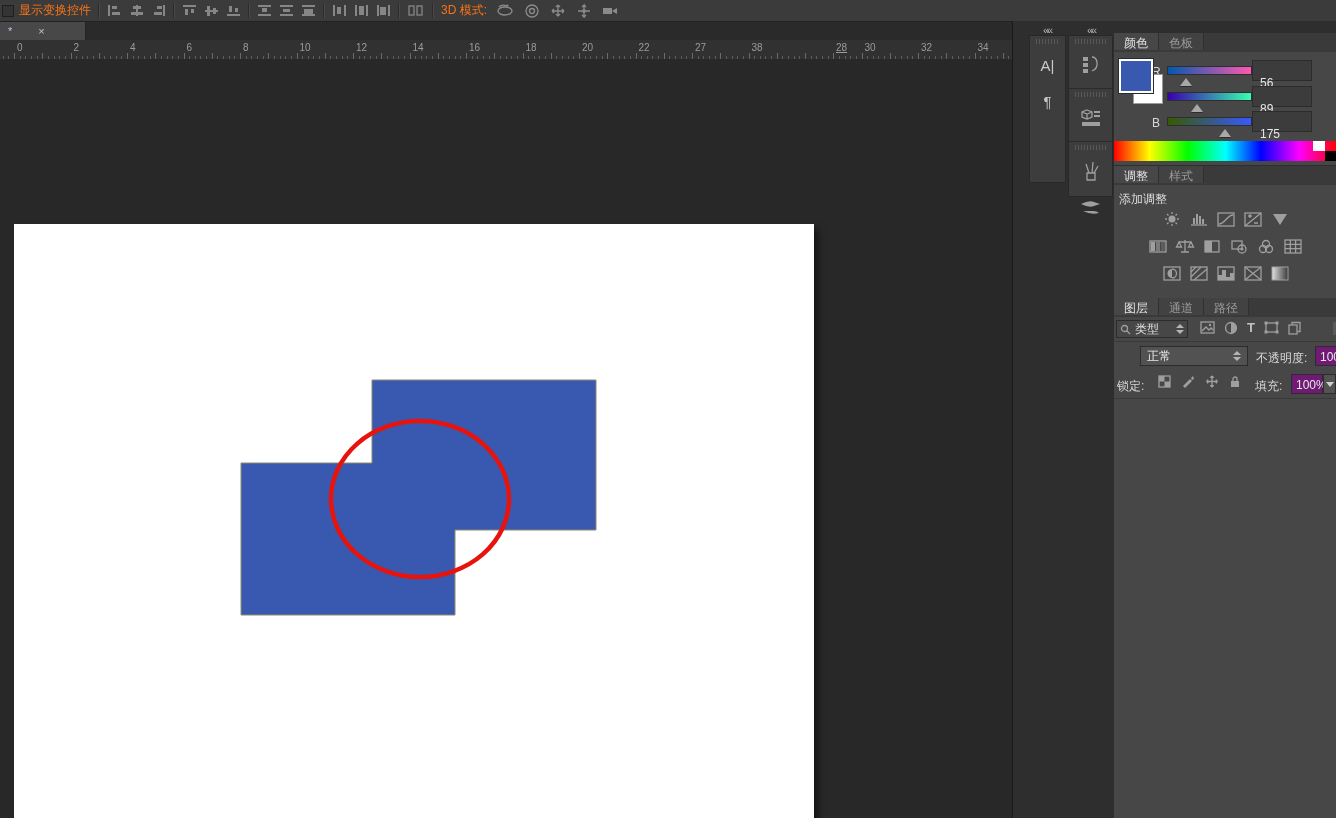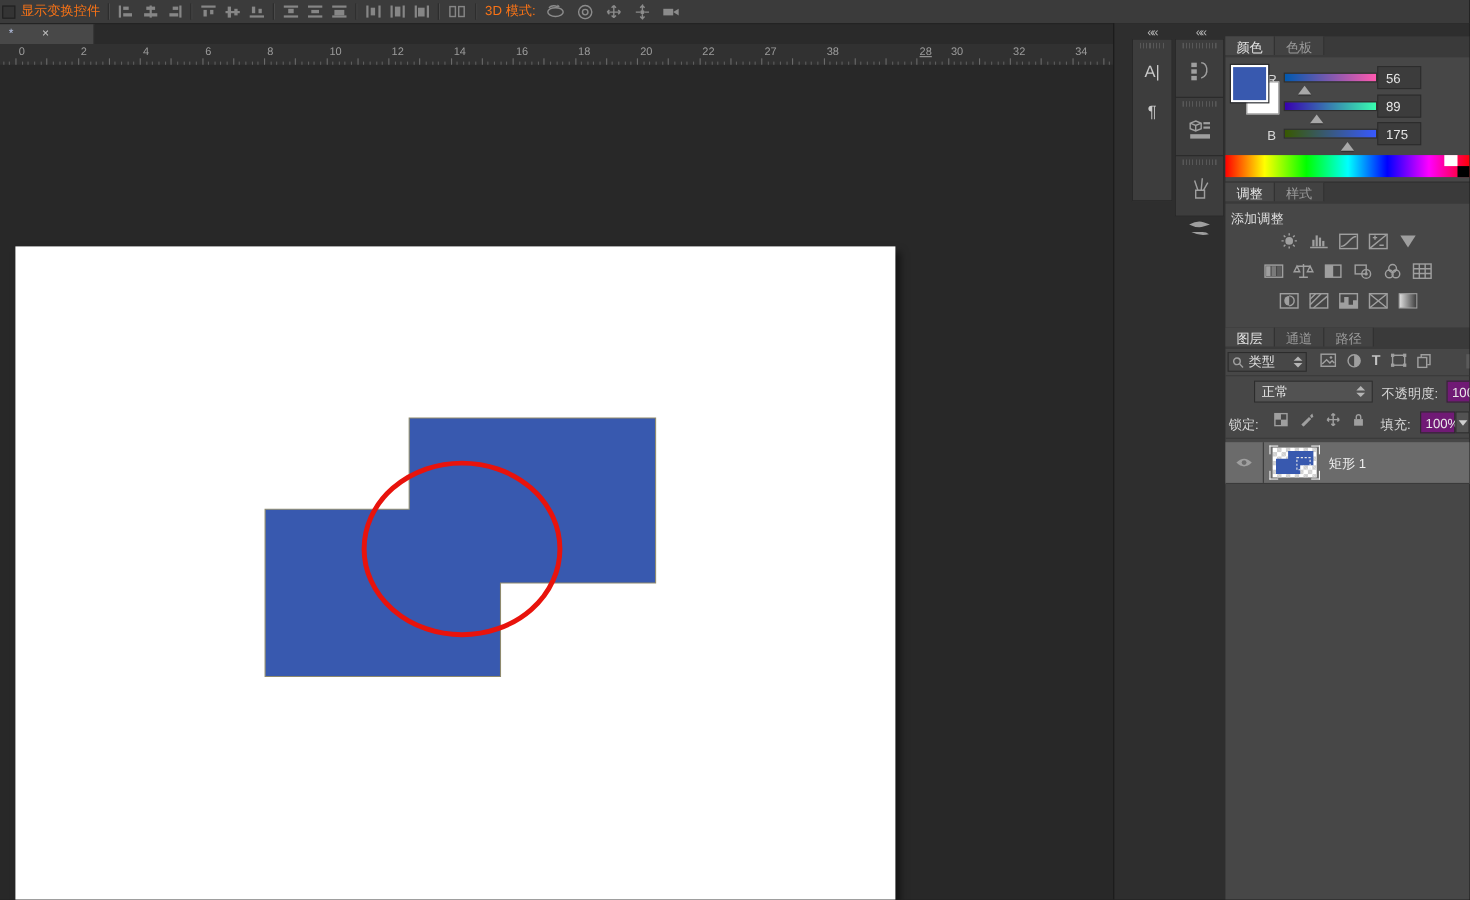--- a/index.html
+++ b/index.html
@@ -58,22 +58,22 @@
   #fg-swatch{position:absolute;left:5px;top:7px;width:30px;height:30px;background:#3859AF;
              border:2px solid #fff;outline:1px solid #2a2a2a;z-index:2;}
   #bg-swatch{position:absolute;left:19px;top:22px;width:28px;height:28px;background:#fff;
              border:1px solid #9a9a9a;z-index:1;}
   .ch-row{position:absolute;left:38px;width:180px;height:22px;}
   .ch-label{position:absolute;left:0;top:3px;color:#d9d9d9;}
   .ch-track{position:absolute;left:15px;top:4px;width:83px;height:7px;border:1px solid #2e2e2e;}
   .ch-thumb{position:absolute;top:11px;width:0;height:0;border-left:6px solid transparent;
             border-right:6px solid transparent;border-bottom:8px solid #a8a8a8;
             filter:drop-shadow(0 1px 0 #2c2c2c);transform:translateX(-50%);}
-  .ch-box{position:absolute;left:100px;top:-2px;width:40px;height:21px;background:#3c3c3c;
-          border:1px solid #2c2c2c;color:#e6e6e6;padding:3px 0 0 7px;box-sizing:border-box;}
+  .ch-box{position:absolute;left:100px;top:-2px;width:60px;height:21px;background:#3c3c3c;
+          border:1px solid #2c2c2c;color:#e6e6e6;padding:15px 0 0 7px;box-sizing:border-box;}
   #spectrum{position:absolute;left:0;bottom:4px;width:223px;height:20px;
             background:linear-gradient(to right,#ff0000,#ffff00 16%,#00ff00 33%,#00ffff 50%,#0000ff 66%,#ff00ff 83%,#ff0000);}
   #spec-white{position:absolute;right:12px;top:0;width:12px;height:10px;background:#fff;}
   #spec-black{position:absolute;right:0;bottom:0;width:12px;height:10px;background:#000;}
 
   
   #adj-title{position:absolute;left:5px;top:6px;color:#dedede;}
   .adj-row{position:absolute;left:0;width:223px;display:flex;justify-content:center;gap:7px;}
   .ai{width:20px;height:17px;display:flex;align-items:center;justify-content:center;}
 
@@ -793,39 +793,18 @@
                 </svg>
               </span>
           </span>
           <span class="fieldlab" style="left:141px;top:8px;">填充:</span>
           <span class="valbox" style="left:177px;top:4px;">100%</span>
           <span class="valarrow" style="left:209px;top:4px;">
               <i></i>
             </span>
         </div>
 
-        <div class="layer-row selected" style="top:85px;">
-          <span class="eye-col">
-            <svg width="16" height="11">
-                <path d="M1,5.5 Q8,-1.5 15,5.5 Q8,12.5 1,5.5 z" class="icf"></path>
-                <circle cx="8" cy="5.5" r="2.2" fill="#6b6b6b"></circle>
-              </svg>
-          </span>
-          <span class="thumb-wrap">
-            <span class="corner c-tl"></span>
-              <span class="corner c-tr"></span>
-              <span class="corner c-bl"></span>
-              <span class="corner c-br"></span>
-            <span class="thumb checker">
-              <svg width="40" height="27" style="position:absolute;left:0;top:0;">
-                <path d="M14,3 h23 v13 h-12 v8 h-22 v-14 h11 z" fill="#3859AF"></path>
-                <rect x="22" y="9" width="12" height="11" fill="none" stroke="#e8e8e8" stroke-width="1" stroke-dasharray="2,1.5"></rect>
-              </svg>
-            </span>
-          </span>
-          <span class="layer-name">矩形 1</span>
-        </div>
 
 
       </div>
     </div>
   </div>
 </div>
 
 </body></html>

